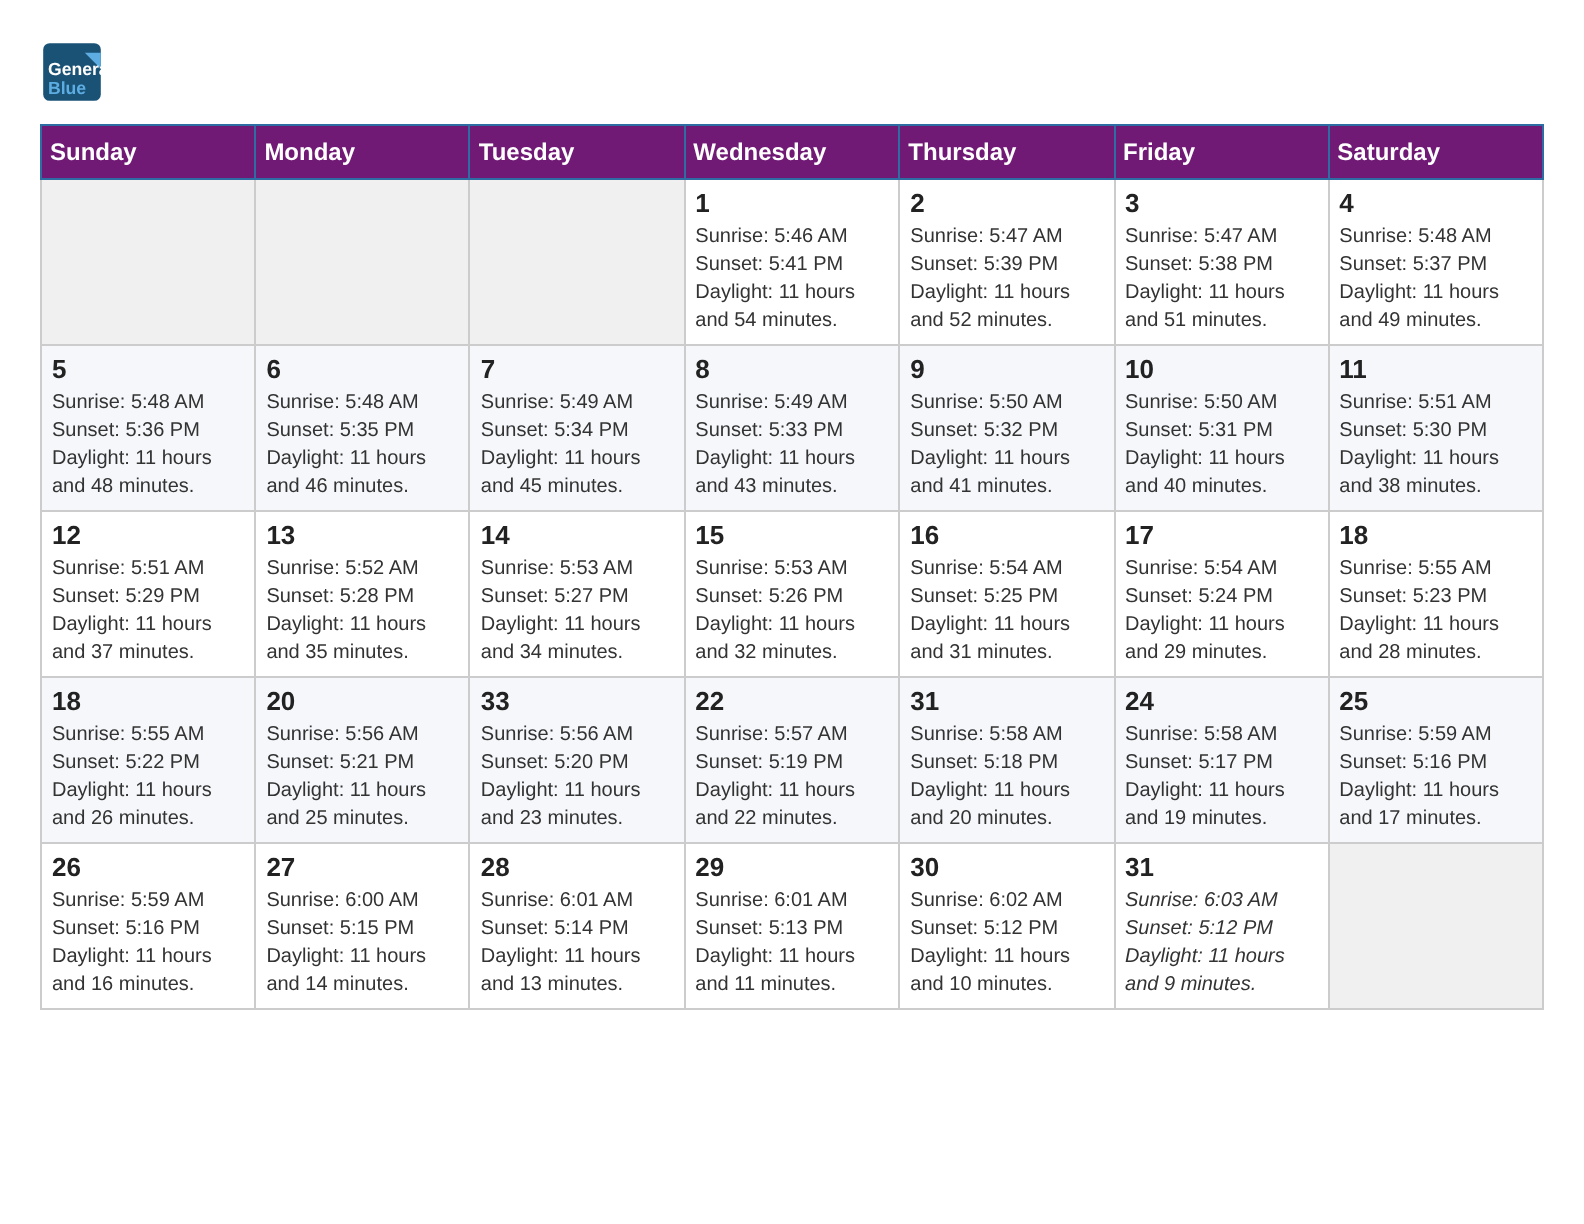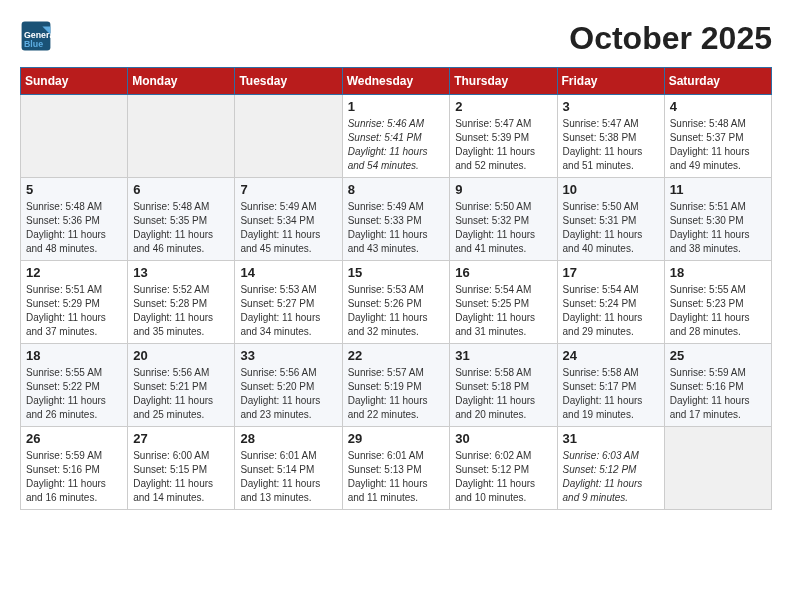--- a/index.html
+++ b/index.html
@@ -36,21 +36,21 @@
     .location-title {
       font-size: 16px;
       color: #444;
     }
     .calendar {
       width: 100%;
       border-collapse: collapse;
       font-size: 10.5px;
     }
     .calendar th {
-      background: #b91c1c;
+      background: #701a75;
       color: #fff;
       padding: 6px 4px;
       text-align: left;
       font-size: 12px;
       border: 1px solid #2e6da4;
     }
     .calendar td {
       border: 1px solid #ccc;
       vertical-align: top;
       padding: 4px 5px;
@@ -85,21 +85,20 @@
 <div class="header-area">
   <div class="logo">
     <svg class="logo-icon" viewBox="0 0 40 40">
       <rect x="2" y="2" width="36" height="36" rx="4" fill="#1a5276"></rect>
       <polygon points="28,8 38,18 38,8" fill="#5dade2"></polygon>
       <text x="5" y="22" font-size="11" font-weight="bold" fill="white" font-family="Arial">General</text>
       <text x="5" y="34" font-size="11" font-weight="bold" fill="#5dade2" font-family="Arial">Blue</text>
     </svg>
   </div>
   <div class="title-area">
-    <div class="month-title">October 2025</div>
   </div>
 </div>
 
 <table class="calendar">
   <thead>
     <tr id="weekday-header">
     <th>Sunday</th>
         <th>Monday</th>
         <th>Tuesday</th>
         <th>Wednesday</th>
@@ -108,21 +107,21 @@
         <th>Saturday</th>
       </tr>
   </thead>
   <tbody id="calendar-body">
   <tr>
         <td class="empty-cell"></td>
         <td class="empty-cell"></td>
         <td class="empty-cell"></td>
         <td>
           <div class="day-number">1</div>
-          <div class="day-info" style="white-space: pre-line; font-style: italic;">Sunrise: 5:46 AM
+          <div class="day-info" style="white-space: pre-line;">Sunrise: 5:46 AM
 Sunset: 5:41 PM
 Daylight: 11 hours
 and 54 minutes.</div>
         </td>
         <td>
           <div class="day-number">2</div>
           <div class="day-info" style="white-space: pre-line;">Sunrise: 5:47 AM
 Sunset: 5:39 PM
 Daylight: 11 hours
 and 52 minutes.</div>

